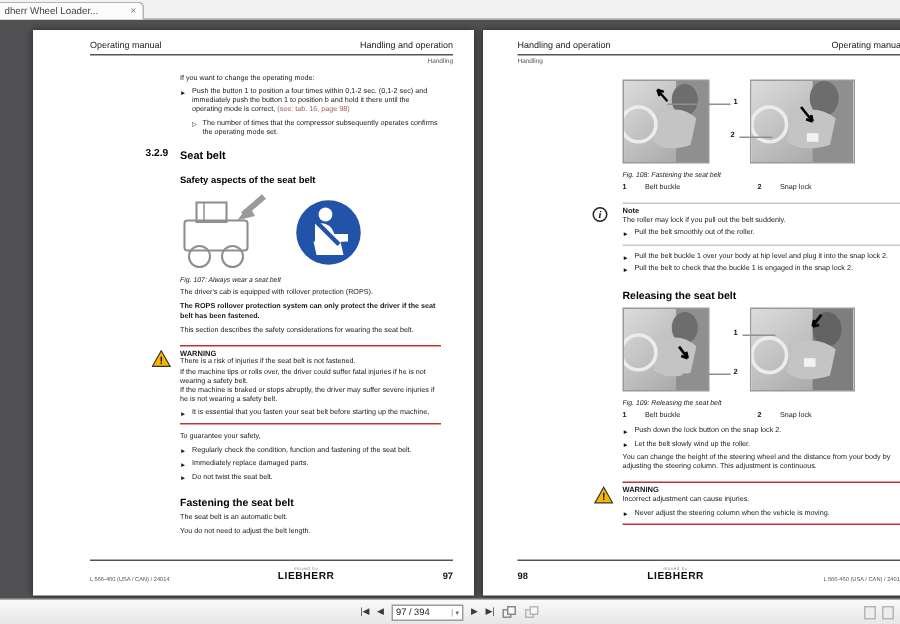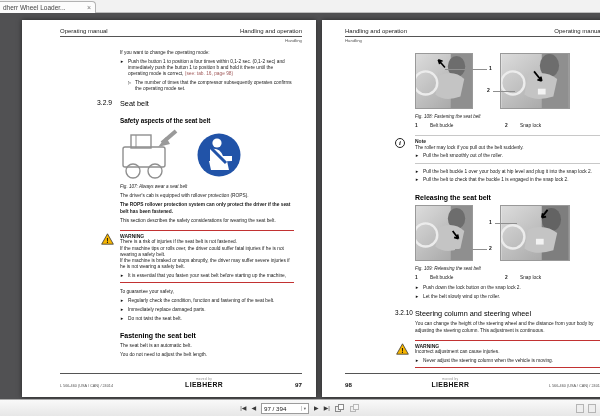--- a/index.html
+++ b/index.html
@@ -28,21 +28,21 @@
   #page-left .content { top:27px; left:98px; right:22px; }
   #page-right .content { top:30px; left:93px; right:16px; }
 
   .t { margin-top:3px; }
   .bullet { display:flex; margin-top:2.5px; }
   .bullet .m { flex:none; width:8px; font-size:4.2px; color:#111; }
   .bullet.res { padding-left:8px; }
   .bullet.res .m { width:7px; }
   .link { color:#a05a5a; }
 
-  .h1 { position:relative; font-size:7.3px; font-weight:normal; margin-top:7px; color:#000; }
+  .h1 { position:relative; font-size:7.3px; font-weight:bold; margin-top:7px; color:#000; }
   .h1 .num { position:absolute; left:-23px; top:0; width:22px; font-size:6.8px; }
   #page-right .h1 .num { left:-20px; width:19px; font-size:6.4px; }
   .h2 { font-size:6.3px; font-weight:bold; margin-top:8px; color:#000; }
   .h2b { font-size:7px; font-weight:bold; margin-top:9px; color:#000; }
   .bold { font-weight:bold; }
   .cap { font-size:4.6px; font-style:italic; color:#222; margin-top:3px; }
 
   .figrow { display:flex; align-items:center; gap:14px; margin-top:4px; }
 
   .warn { position:relative; margin-top:6px; border-top:1px solid #c23232; border-bottom:1px solid #c23232; padding:2px 0 3px; }
@@ -301,24 +301,20 @@
 
     <div class="bullet" style="margin-top:4px">
       <span class="m">►</span>
       <span>Push down the lock button on the snap lock 2.</span>
     </div>
     <div class="bullet">
       <span class="m">►</span>
       <span>Let the belt slowly wind up the roller.</span>
     </div>
 
-    <div class="h1" style="margin-top:9px">
-      <span class="num">3.2.10</span>
-      <span>Steering column and steering wheel</span>
-    </div>
 
     <div class="t">You can change the height of the steering wheel and the distance from your body by adjusting the steering column. This adjustment is continuous.</div>
 
     <div class="warn">
       <svg class="tri" width="13" height="12" viewBox="0 0 20 18">
         <path d="M10 1 L19 17 H1 Z" fill="#f7b500" stroke="#333" stroke-width="1.2"></path>
         <text x="10" y="14.5" font-size="11" text-anchor="middle" font-weight="bold" fill="#111">!</text>
       </svg>
       <div class="wt">WARNING</div>
       <div>Incorrect adjustment can cause injuries.</div>

